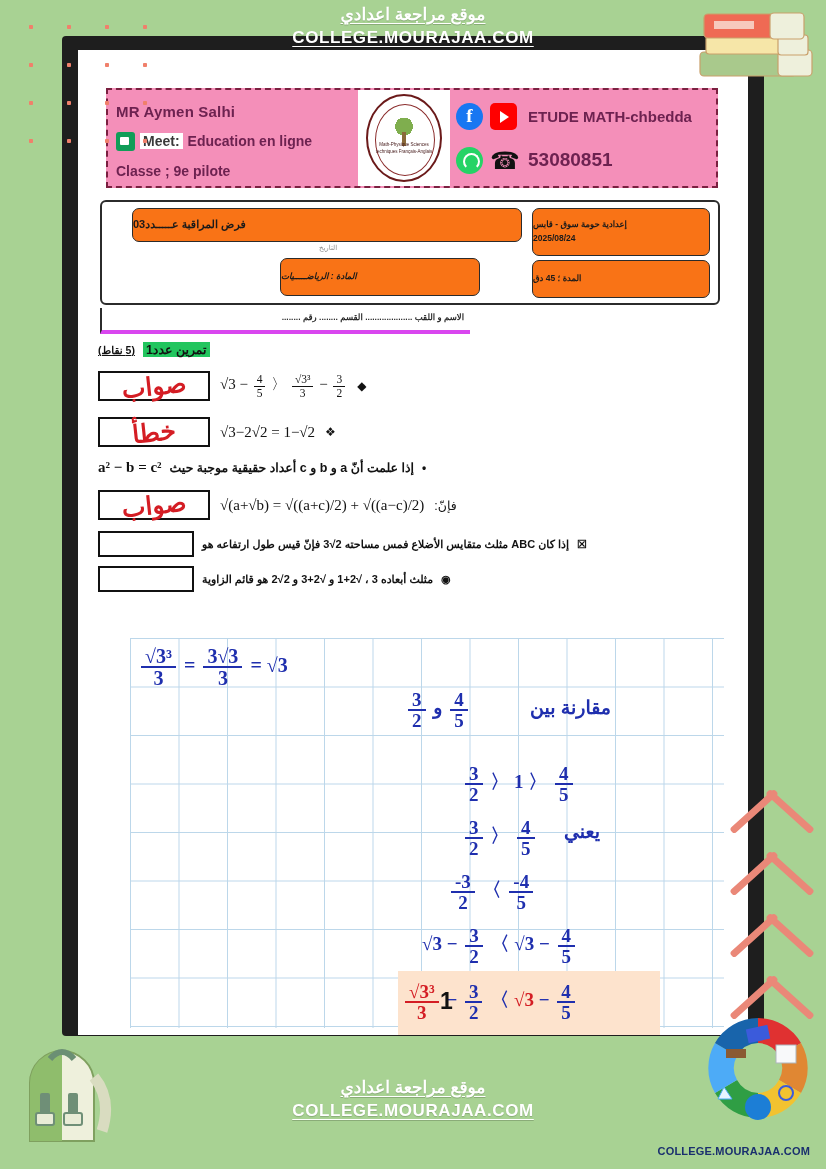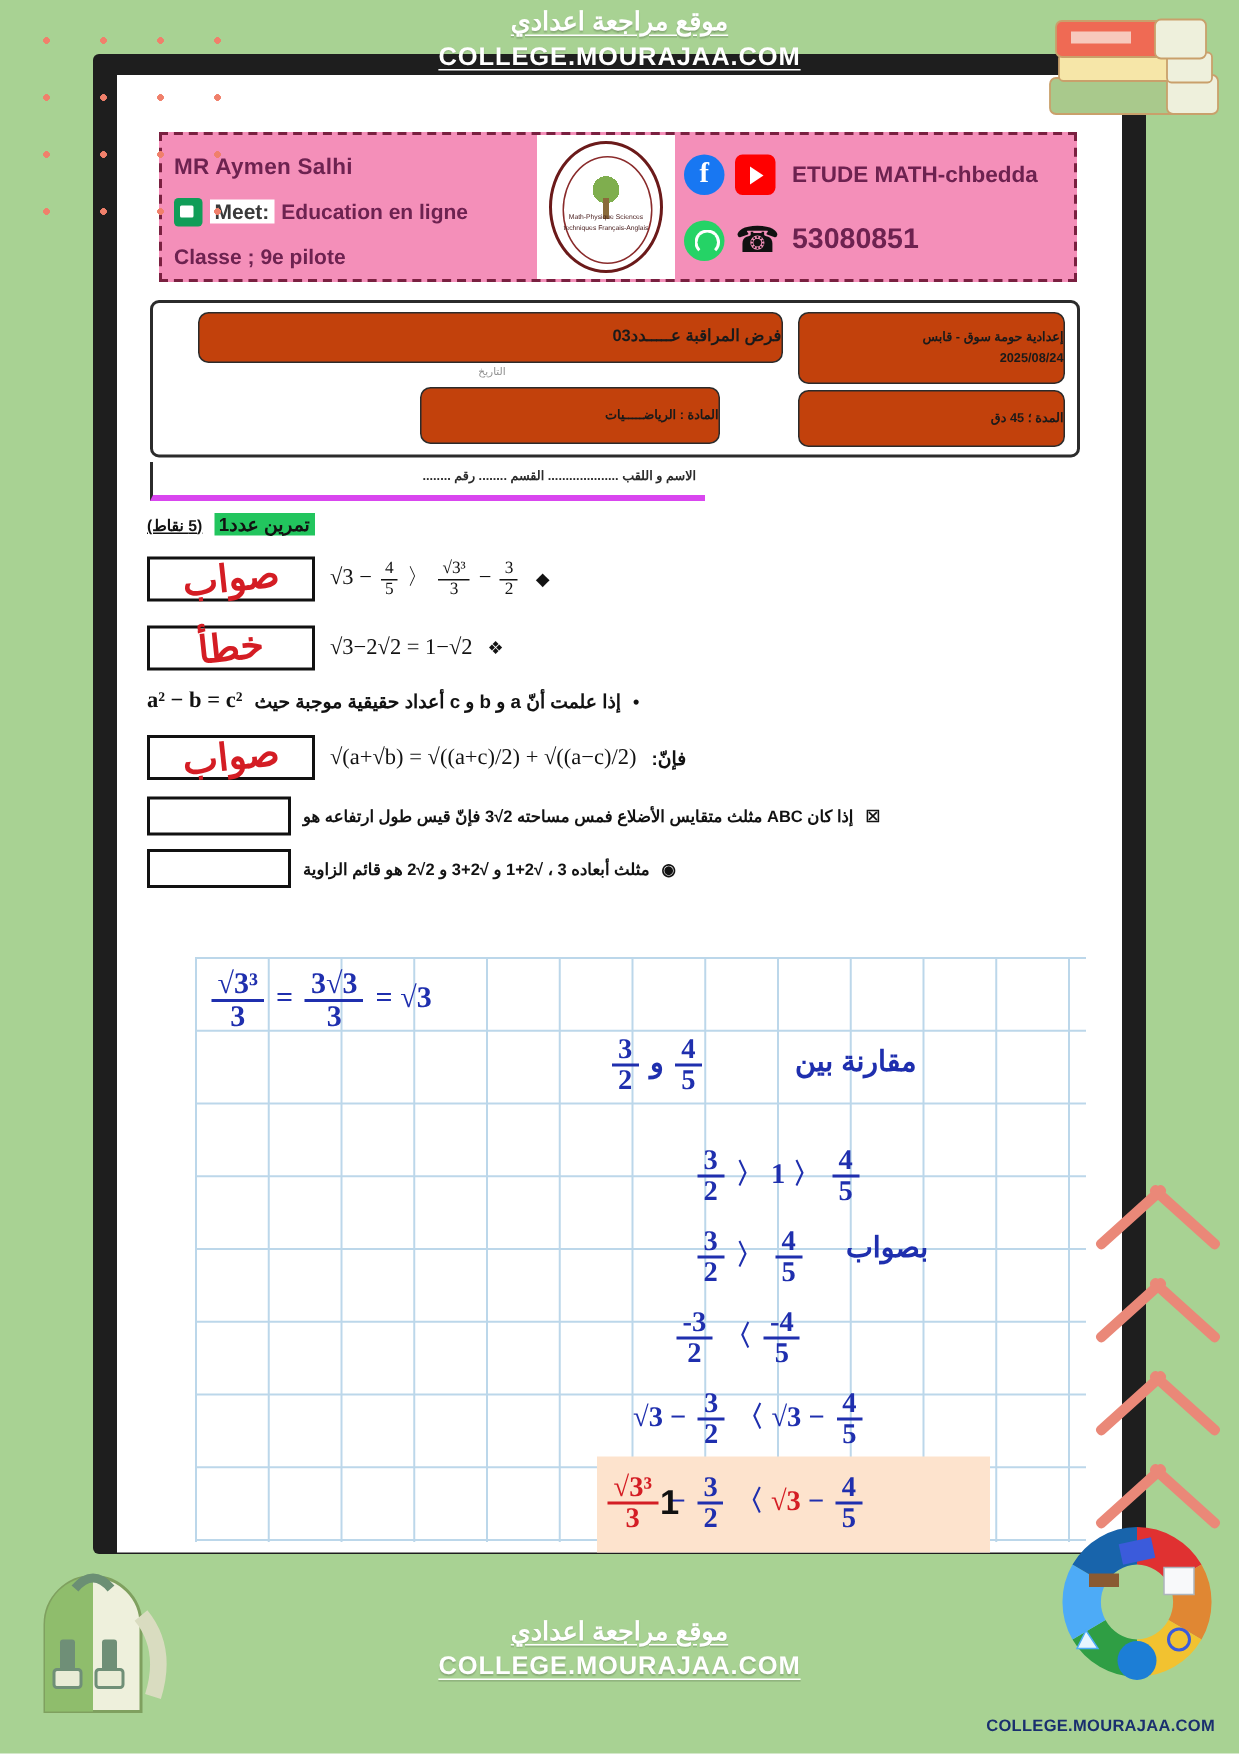--- a/index.html
+++ b/index.html
@@ -151,28 +151,28 @@
   .ph-phone { font-size: 19px; font-weight: bold; color: #6d2250; margin-left: 4px; }
 
   
   .exam-head {
     position: absolute; left: 22px; top: 150px; width: 620px; height: 105px;
     border: 2px solid #2b2b2b; border-radius: 6px; z-index: 5;
     background: #fff; direction: rtl; color: #1a1a1a; filter: blur(.15px);
   }
   .eh-cell {
     position: absolute; border: 1.6px solid #2b2b2b; border-radius: 7px;
-    background: #c2410c; display: flex; flex-direction: column;
-    align-items: flex-start; justify-content: center;
+    background: #f97316; display: flex; flex-direction: column;
+    align-items: flex-end; justify-content: center;
     font-size: 8.5px; font-weight: bold; line-height: 1.6; text-align: center;
   }
   .eh-school { right: 8px;  top: 6px;  width: 178px; height: 48px; }
   .eh-duree  { right: 8px;  top: 58px; width: 178px; height: 38px; }
   .eh-title  { right: 196px; top: 6px; width: 390px; height: 34px; font-size: 11px; }
-  .eh-matiere{ right: 238px; top: 56px; width: 200px; height: 38px; }
+  .eh-matiere{ right: 238px; top: 56px; width: 200px; height: 38px; font-style: italic; }
   .eh-prof   { right: 444px; top: 50px; width: 160px; height: 46px; font-size: 8px; }
   .eh-faint  { position: absolute; right: 200px; top: 42px; width: 380px; height: 12px;
                font-size: 7px; color: #8d8d8d; text-align: center; }
   .name-line {
     position: absolute; left: 22px; top: 258px; width: 370px; height: 26px;
     border-left: 2px solid #2b2b2b; border-bottom: 4px solid #d946ef;
     z-index: 5; direction: rtl; font-size: 8.5px; font-weight: bold;
     color: #2b2b2b; padding: 4px 6px 0 0; filter: blur(.15px);
   }
 
@@ -356,21 +356,21 @@
       </span>
     </div>
 
     <div class="cond-line">
       <span class="bullet">•</span>
       <span>إذا علمت أنّ a و b و c أعداد حقيقية موجبة حيث</span>
       <span class="math">a² − b = c²</span>
     </div>
 
     <div class="q-row">
-      <span style="font-size:12.5px;font-weight:bold">فإنّ:</span>
+      <span style="font-size:12.5px;font-weight:normal">فإنّ:</span>
       <span class="math">√(a+√b) = √((a+c)/2) + √((a−c)/2)</span>
       <span class="ans-box">
         <span class="ans-ink">صواب</span>
       </span>
     </div>
 
     <div class="tri-line">
       <span>☒</span>
       <span>إذا كان ABC مثلث متقايس الأضلاع فمس مساحته 2√3 فإنّ قيس طول ارتفاعه هو</span>
       <span class="tri-box"></span>
@@ -421,21 +421,21 @@
       </span>
       <span>〉</span>
       <span>1</span>
       <span>〉</span>
       <span class="hfrac">
         <span class="n">4</span>
         <span class="d">5</span>
       </span>
     </div>
 
-    <div class="hw ar" style="left:434px; top:182px; font-size:19px;">بصواب</div>
+    <div class="hw ar" style="left:434px; top:182px; font-size:19px;">يعني</div>
 
     <div class="hw" style="left:332px; top:180px; font-size:19px;">
       <span class="hfrac">
         <span class="n">3</span>
         <span class="d">2</span>
       </span>
       <span>〉</span>
       <span class="hfrac">
         <span class="n">4</span>
         <span class="d">5</span>

